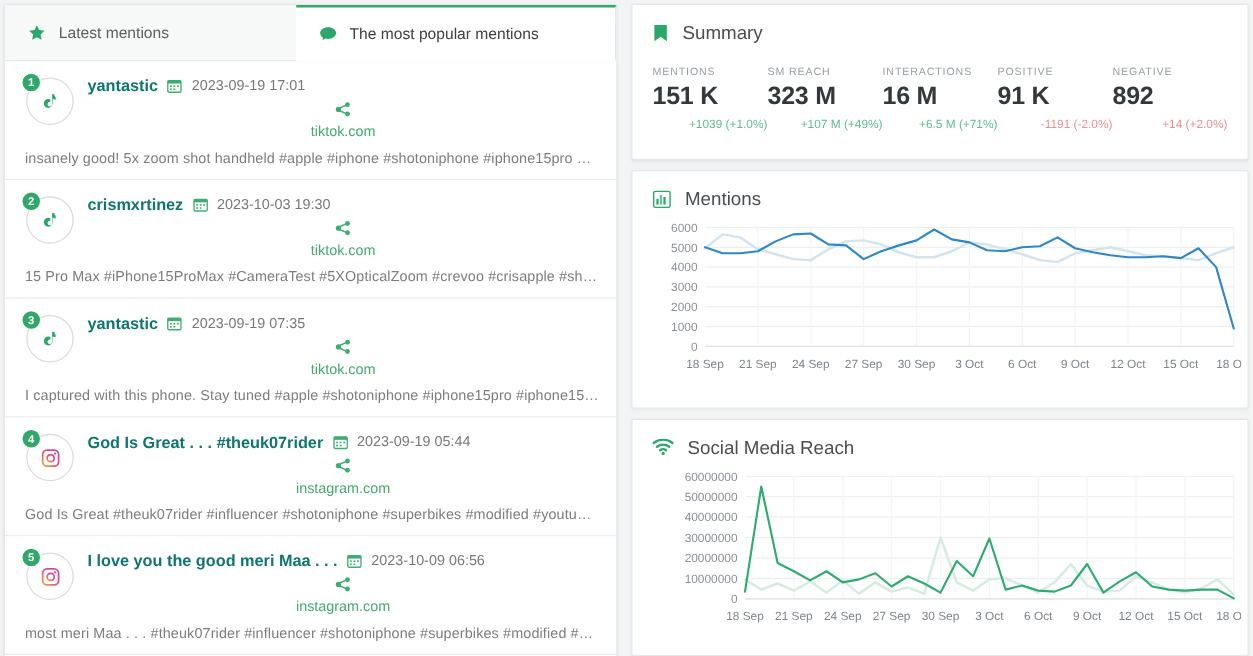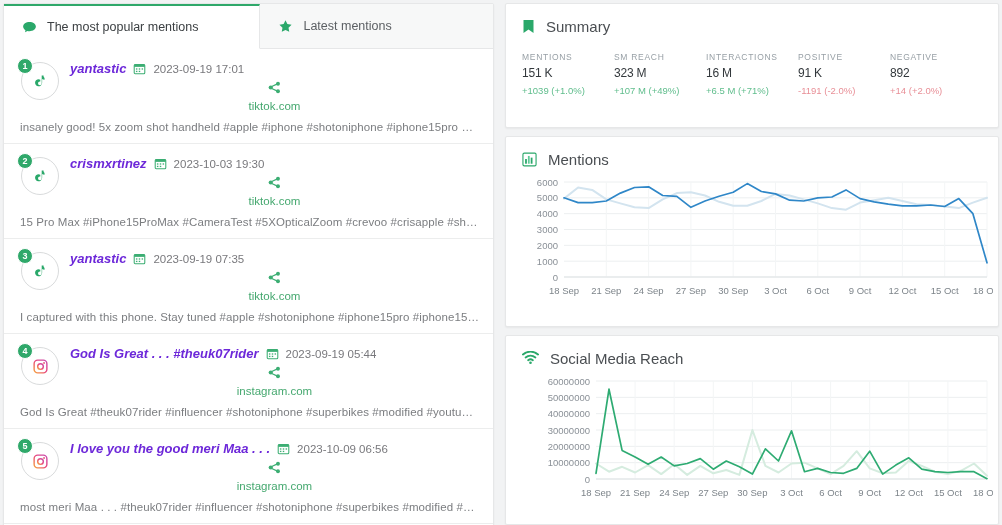--- a/index.html
+++ b/index.html
@@ -61,21 +61,21 @@
     position: absolute; top: -1px; left: -1px;
     width: 16px; height: 16px; border-radius: 50%;
     background: #2fa86a; color: #fff;
     font-size: 9px; font-weight: bold;
     display: flex; align-items: center; justify-content: center;
     border: 1.5px solid #ffffff;
     z-index: 3;
   }
   .m-info { padding-top: 2px; flex: 1; min-width: 0; }
   .m-line1 { display: flex; align-items: center; gap: 7px; }
-  .m-author { font-size: 13px; font-weight: bold; color: #6d28d9; white-space: nowrap; font-style: italic; }
+  .m-author { font-size: 13px; font-weight: bold; color: #0f766e; white-space: nowrap; }
   .m-date { font-size: 11.5px; color: #78787c; white-space: nowrap; }
   .m-line2 { display: flex; align-items: center; gap: 6px; margin-top: 5px; flex-direction: column; }
   .m-domain { font-size: 11.5px; color: #45a86f; }
   .m-text {
     font-size: 11.5px; color: #7b7d80;
     margin-top: 9px; margin-left: 2px;
     white-space: nowrap; overflow: hidden; text-overflow: ellipsis;
     letter-spacing: 0.1px;
   }
   .more-row {
@@ -94,22 +94,22 @@
     border-radius: 2px;
     box-shadow: 0 1px 2px rgba(0,0,0,0.05);
   }
   .card-title { display: flex; align-items: center; gap: 11px; padding: 14px 0 0 16px; }
   .card-title-text { font-size: 15px; color: #4a4e52; }
 
   .summary-card { height: 125px; position: relative; overflow: hidden; }
   .stats { display: flex; padding: 17px 0 0 16px; }
   .stat { width: 92px; }
   .stat-label { font-size: 8.5px; color: #98a0a6; letter-spacing: 0.7px; }
-  .stat-value { font-size: 12px; color: #33383c; margin-top: 4px; font-weight: normal; letter-spacing: -0.2px; }
-  .stat-delta { font-size: 9.5px; margin-top: 5px; }
+  .stat-value { font-size: 20px; color: #33383c; margin-top: 4px; font-weight: bold; letter-spacing: -0.2px; }
+  .stat-delta { font-size: 9.5px; margin-top: 5px; text-align: right; }
   .up { color: #5fbd8c; }
   .down { color: #e88f97; }
 
   .chart-card { flex: 1; }
   .chart-area { position: relative; padding: 8px 10px 6px 10px; }
   .chart-svg { display: block; }
   .tick-text { font-size: 9.5px; fill: #8a9097; font-family: "Liberation Sans", sans-serif; }
   .xtick-text { font-size: 9.5px; fill: #7d848a; font-family: "Liberation Sans", sans-serif; }
 
   
@@ -117,35 +117,35 @@
 </style>
 </head>
 <body>
 
 <div class="app">
 
   <div class="left-col">
     <div class="mentions-card">
 
       <div class="tabs">
+        <div class="tab tab-2">
+          <span class="ic">
+            <svg width="15" height="15" viewBox="0 0 16 16">
+              <path d="M8 1.3l2 4.1 4.5.6-3.3 3.2.8 4.5L8 11.6 4 13.7l.8-4.5L1.5 6l4.5-.6z" fill="#2aa86a"></path>
+            </svg>
+          </span>
+          <span>Latest mentions</span>
+        </div>
         <div class="tab active tab-1">
           <span class="ic">
             <svg width="15" height="15" viewBox="0 0 16 16">
               <path d="M8 2C4.2 2 1.2 4.2 1.2 7c0 1.6 1 3 2.5 3.9L3.2 13l2.6-1.4c.7.2 1.4.3 2.2.3 3.8 0 6.8-2.2 6.8-5S11.8 2 8 2z" fill="#2aa86a"></path>
             </svg>
           </span>
           <span>The most popular mentions</span>
-        </div>
-        <div class="tab tab-2">
-          <span class="ic">
-            <svg width="15" height="15" viewBox="0 0 16 16">
-              <path d="M8 1.3l2 4.1 4.5.6-3.3 3.2.8 4.5L8 11.6 4 13.7l.8-4.5L1.5 6l4.5-.6z" fill="#2aa86a"></path>
-            </svg>
-          </span>
-          <span>Latest mentions</span>
         </div>
       </div>
 
       <div>
 
         <div class="mention-row">
           <div class="m-head">
             <div class="avatar-wrap">
               <div class="rank-badge">1</div>
               <div class="avatar-circle">

